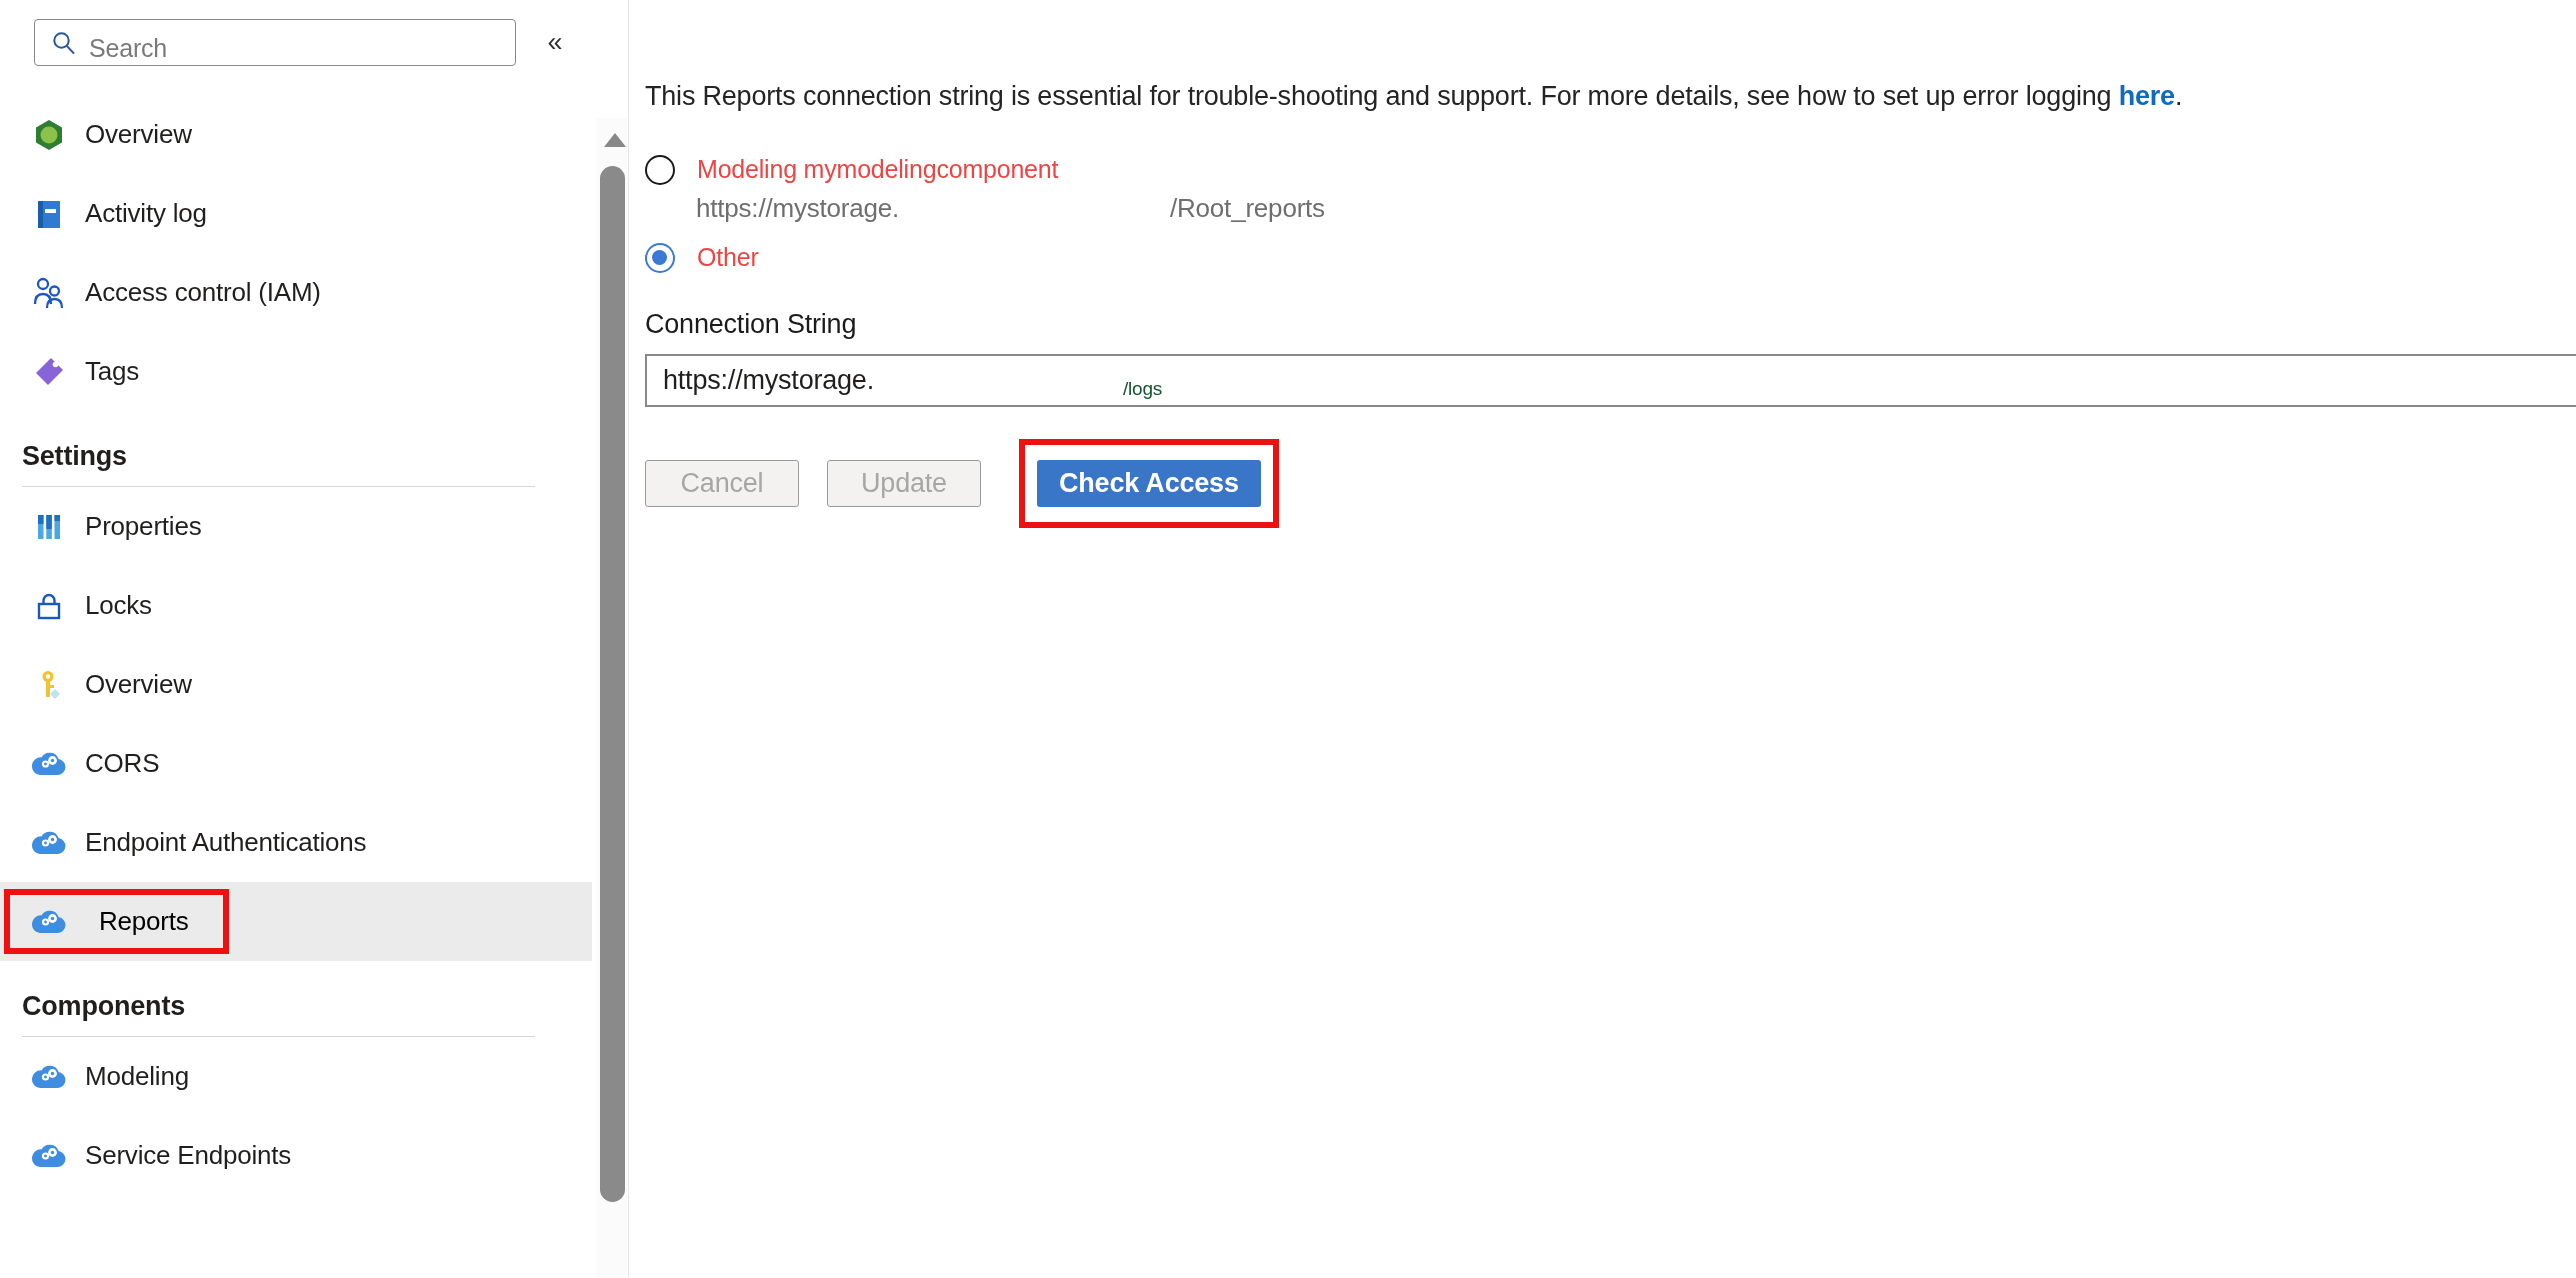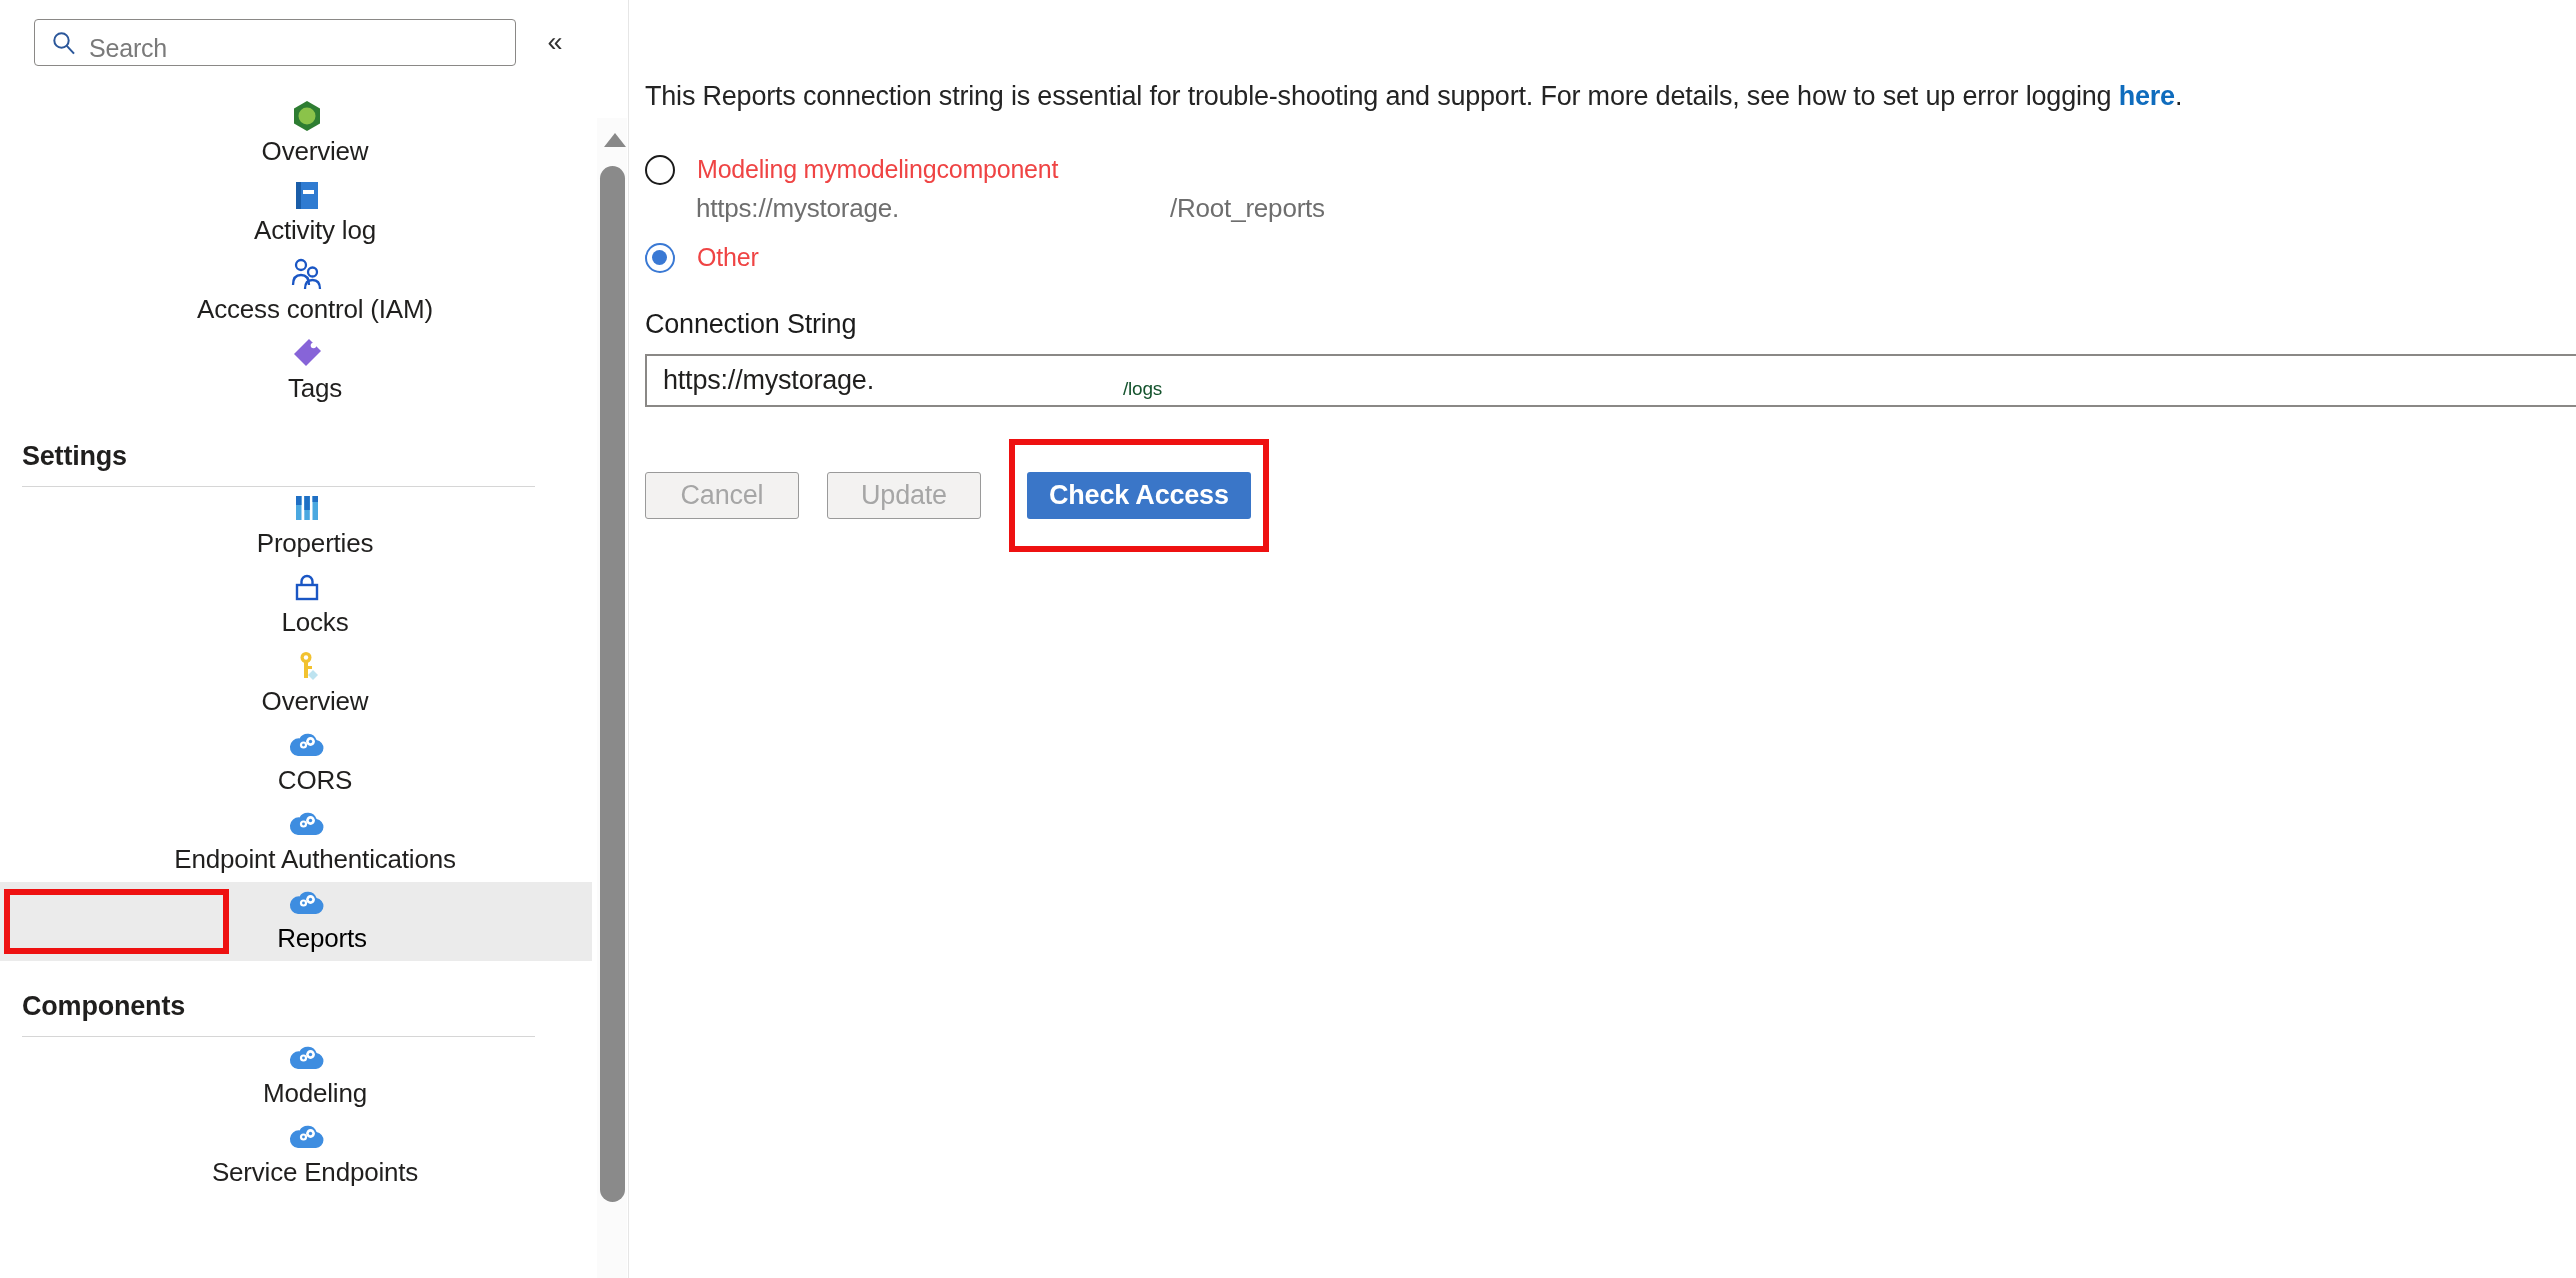--- a/index.html
+++ b/index.html
@@ -71,25 +71,24 @@
     cursor: pointer;
     user-select: none;
   }
 
   .nav-list { margin-top: 10px; }
 
   .nav-item {
     display: flex;
     align-items: center;
     height: 79px;
-    padding-left: 38px;
+    padding-left: 28px;
     box-sizing: border-box;
     cursor: pointer;
     position: relative;
-    flex-direction: column;
   }
   .nav-item .nav-icon {
     width: 41px;
     height: 41px;
     flex: 0 0 41px;
     display: flex;
     align-items: center;
     justify-content: center;
     margin-right: 16px;
   }
@@ -287,23 +286,24 @@
   }
   .btn.disabled {
     background: #f3f2f1;
     border: 1.5px solid #9a9a9a;
     color: #a6a6a6;
     cursor: default;
     margin-right: 28px;
   }
   .btn-primary-wrap {
     border: 6px solid #ee1111;
-    padding: 27px 12px;
+    padding: 15px 12px;
     box-sizing: border-box;
     display: inline-flex;
+    margin-left: 10px;
   }
   .btn.primary {
     background: #3a76c8;
     color: #ffffff;
     font-weight: bold;
     border: none;
     min-width: 178px;
     padding: 0 22px;
     cursor: pointer;
   }

